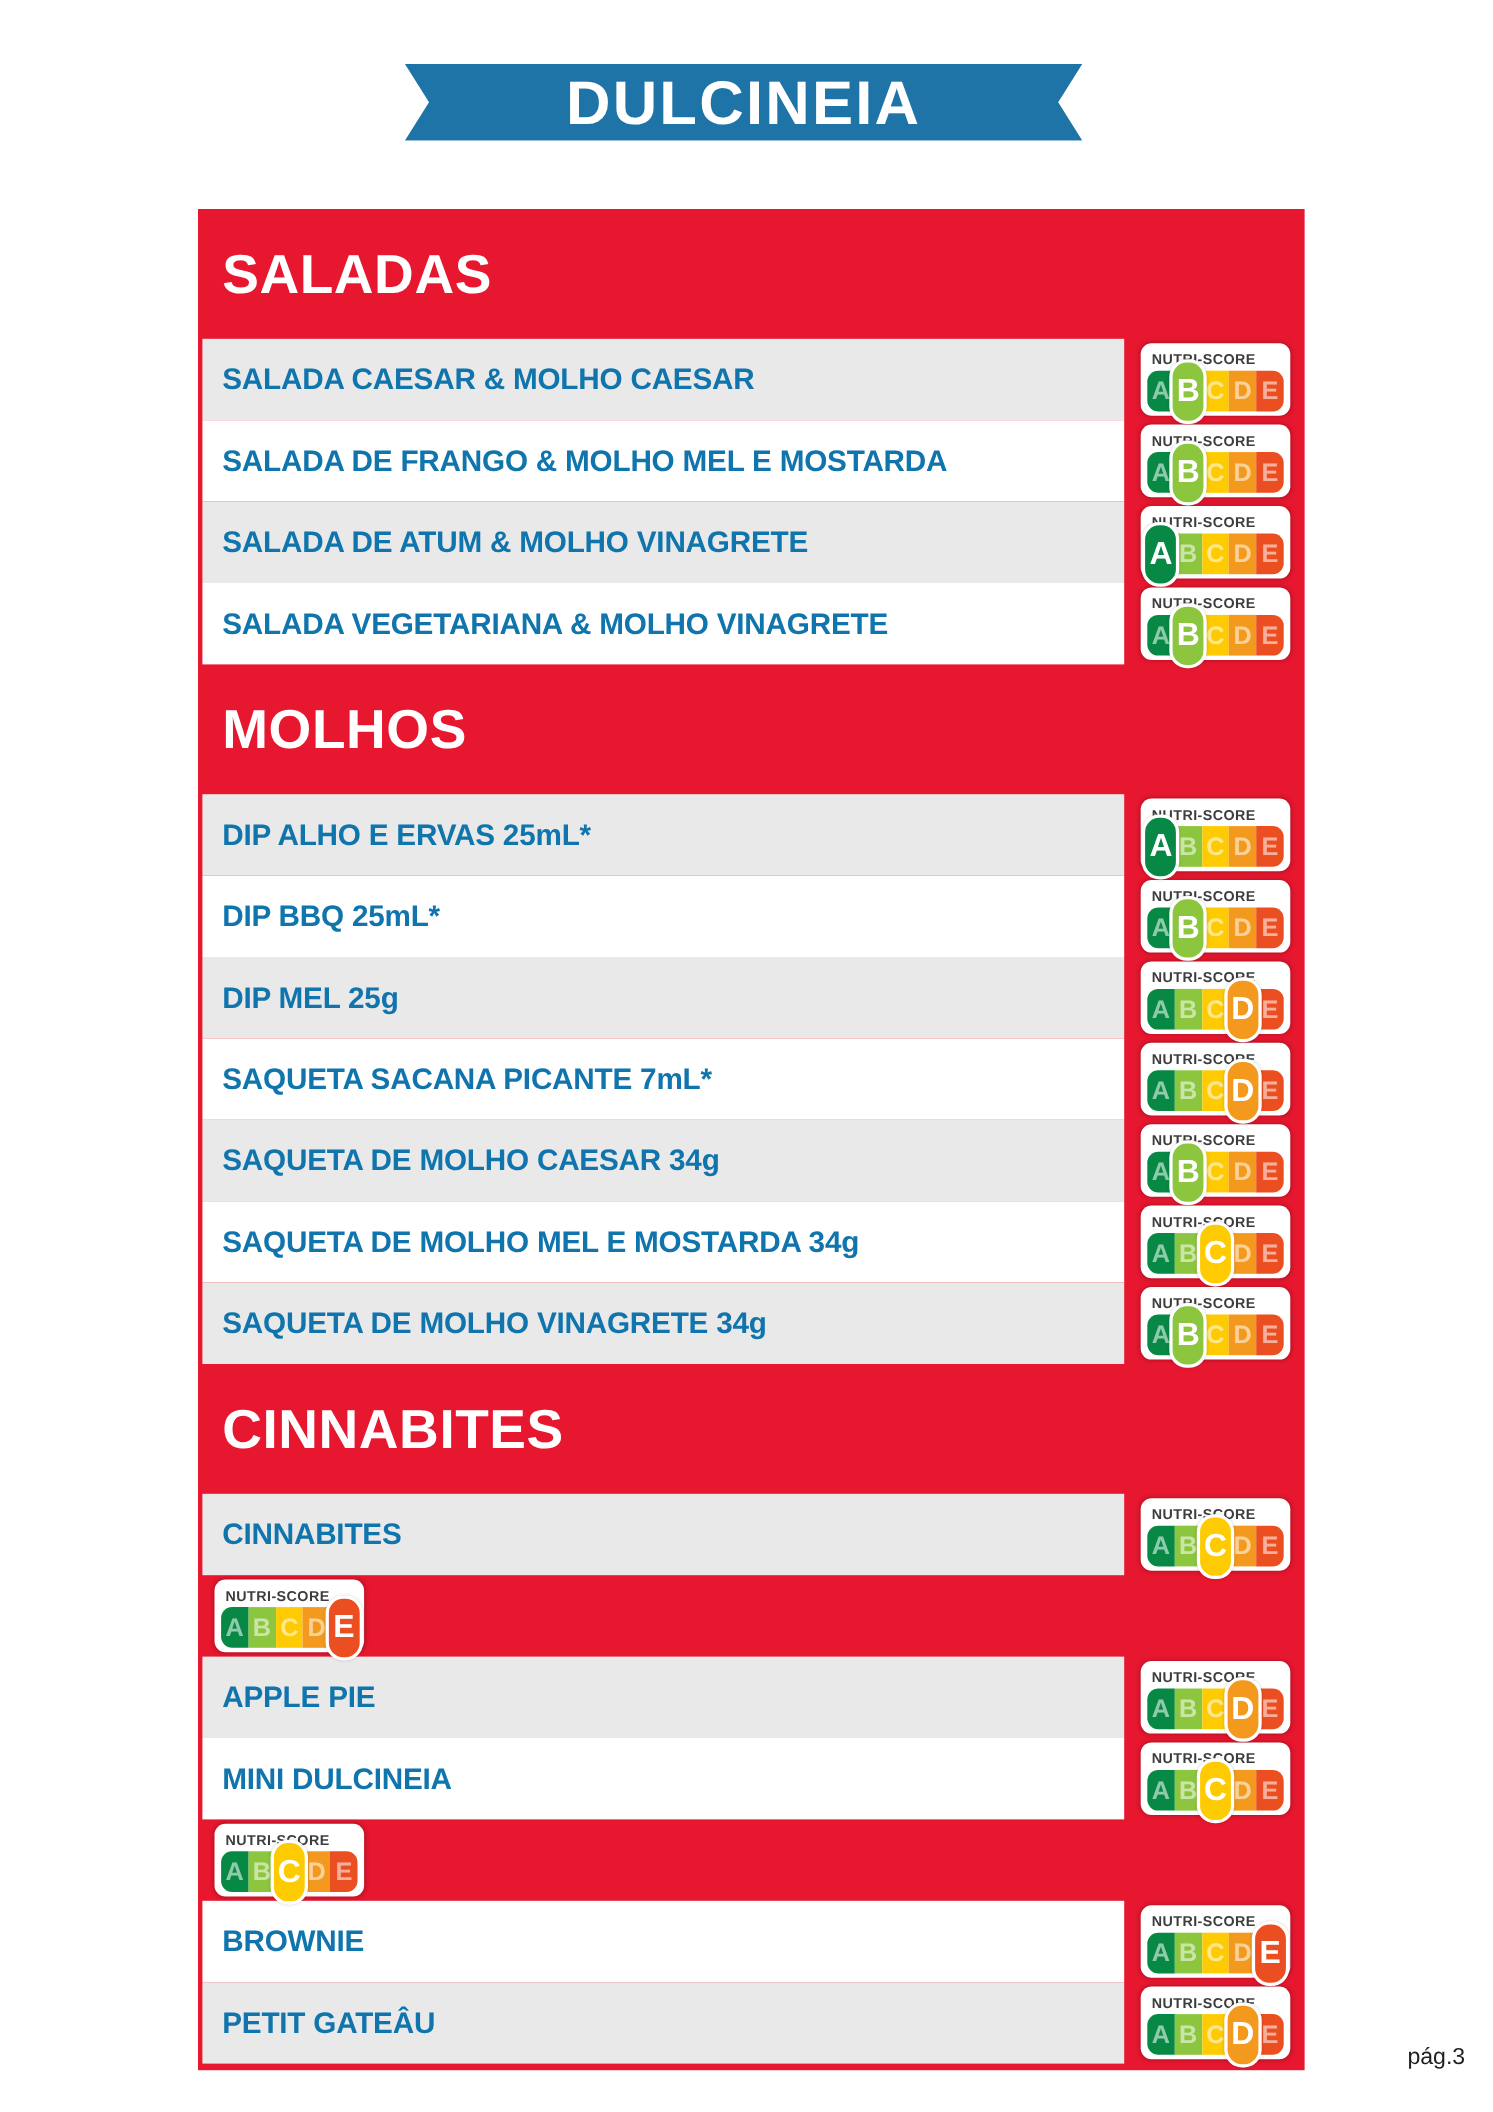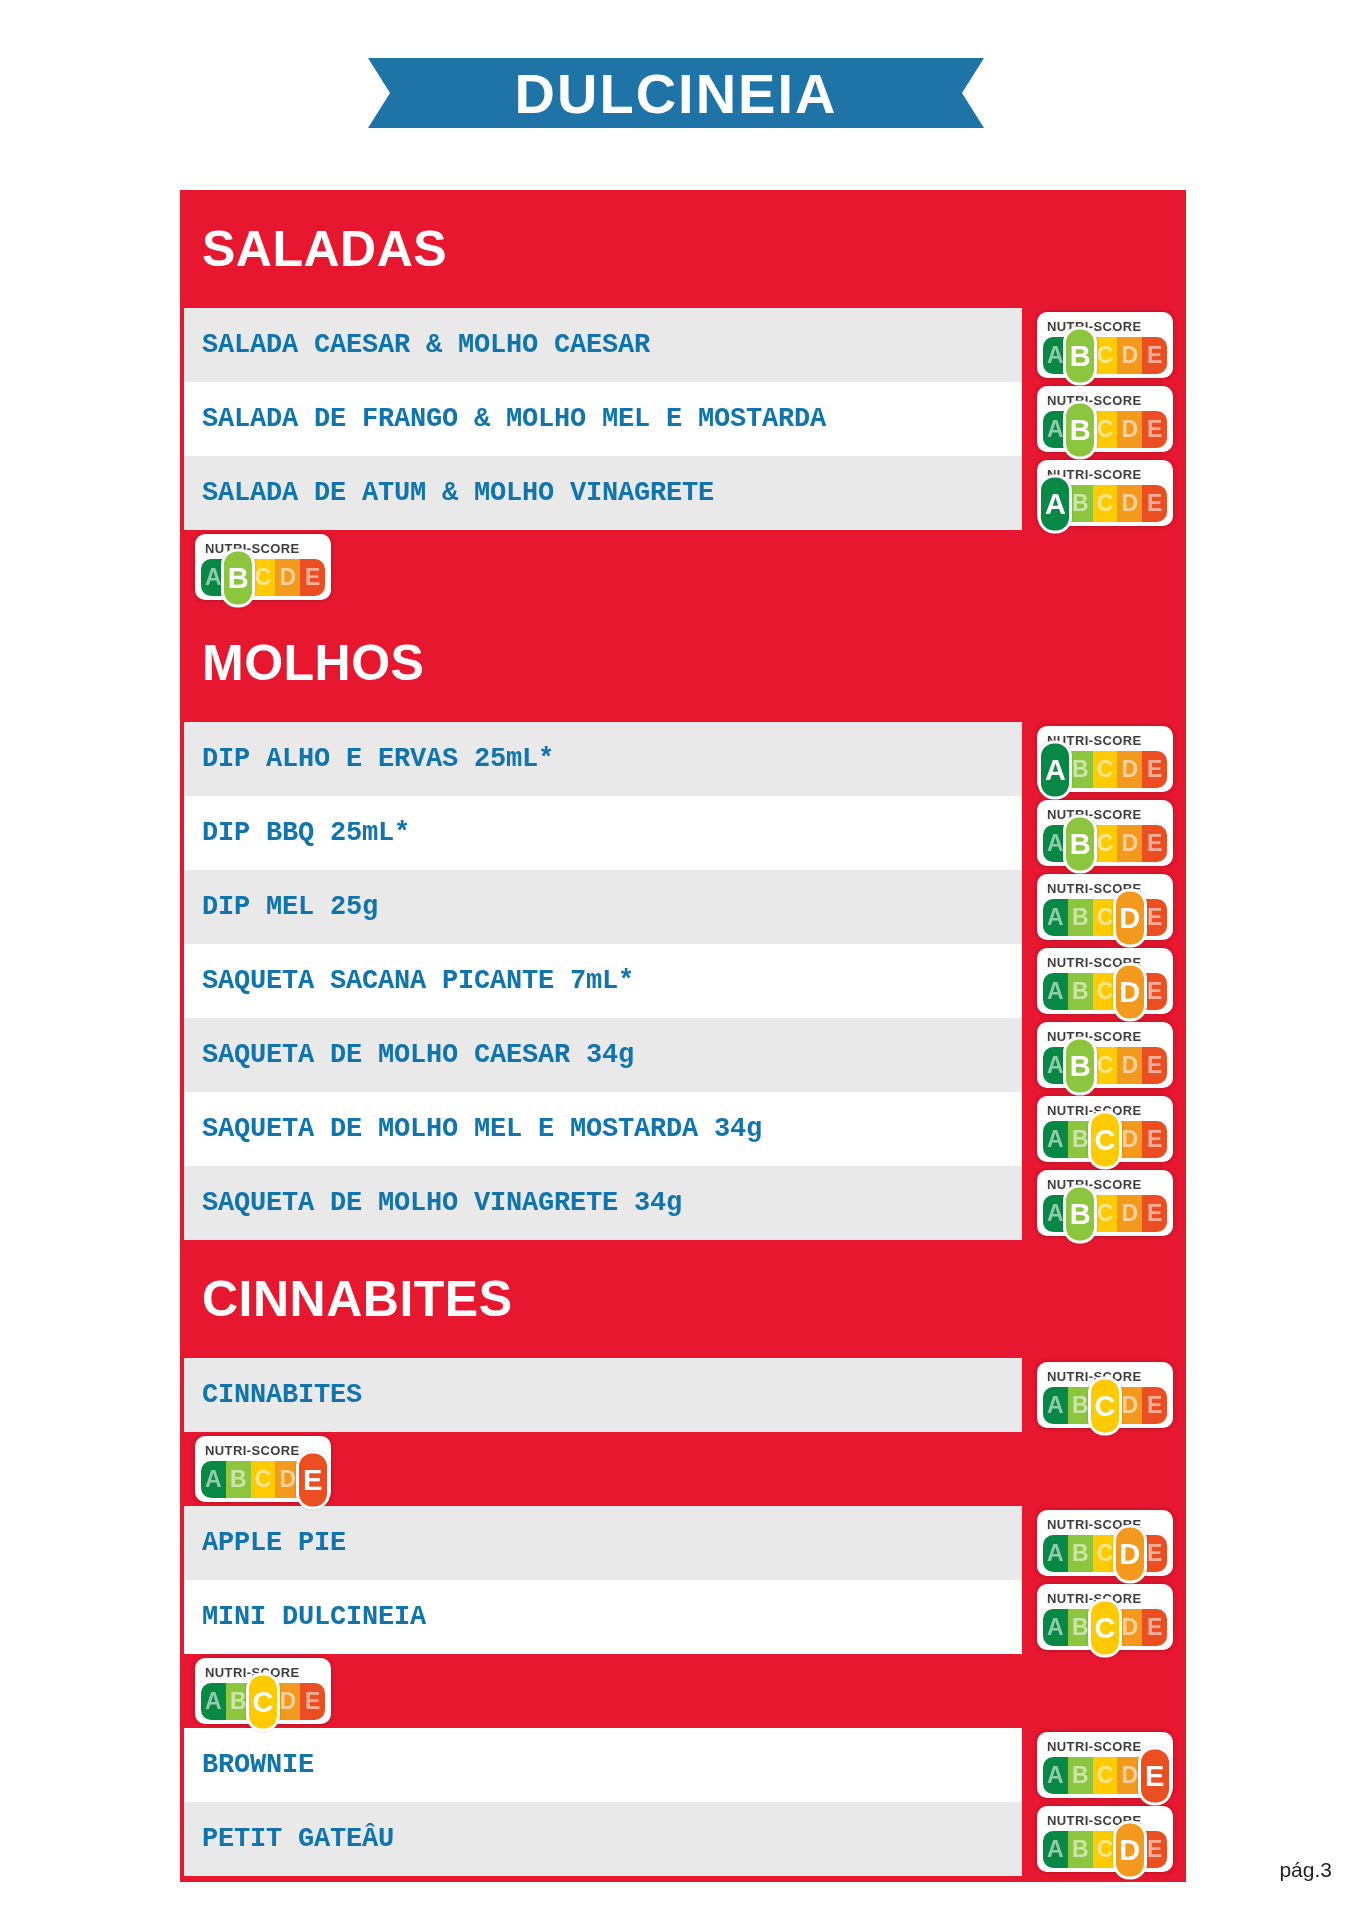--- a/index.html
+++ b/index.html
@@ -22,21 +22,21 @@
   }
   .section-title{
     margin:0;height:118px;display:flex;align-items:center;
     padding-left:22px;color:#ffffff;font-size:50px;font-weight:bold;
     letter-spacing:0.5px;
   }
   .row{height:74px;display:flex;align-items:stretch;}
   .row-label{
     width:838px;margin-left:4px;display:flex;align-items:center;
     padding-left:18px;box-sizing:border-box;
-    color:#1074ad;font-size:27px;font-weight:bold;letter-spacing:-0.2px;font-family:Liberation Mono, monospace;
+    color:#1074ad;font-size:27px;font-weight:bold;letter-spacing:-0.2px;
   }
   .row-base .row-label{background:#e9e9e9;}
   .row-alt  .row-label{background:#ffffff;}
   
   .badge-slot{margin-left:15px;padding-top:4px;}
   .badge-card{
     width:136px;height:66px;background:#ffffff;border-radius:10px;
     box-shadow:0 0 5px rgba(0,0,0,0.28);position:relative;
   }
   .badge-label{
@@ -125,20 +125,21 @@
               <span class="grade-block" style="background: rgb(140, 198, 63);">B</span>
               <span class="grade-block" style="background: rgb(254, 203, 2);">C</span>
               <span class="grade-block" style="background: rgb(243, 154, 30);">D</span>
               <span class="grade-block" style="background: rgb(235, 78, 32);">E</span>
             </div>
       </div>
     </div>
   </div>
 
   <div class="row row-alt">
+    <div class="row-label">SALADA VEGETARIANA &amp; MOLHO VINAGRETE</div>
     <div class="badge-slot">
       <div class="badge-card">
         <div class="badge-label">NUTRI-SCORE</div>
         <div class="badge-bar">
               <span class="grade-block" style="background: rgb(7, 137, 69);">A</span>
               <span class="grade-block" style="background: rgb(140, 198, 63);">
                 <span class="grade-pill" style="background: rgb(140, 198, 63);">B</span>
               </span>
               <span class="grade-block" style="background: rgb(254, 203, 2);">C</span>
               <span class="grade-block" style="background: rgb(243, 154, 30);">D</span>

